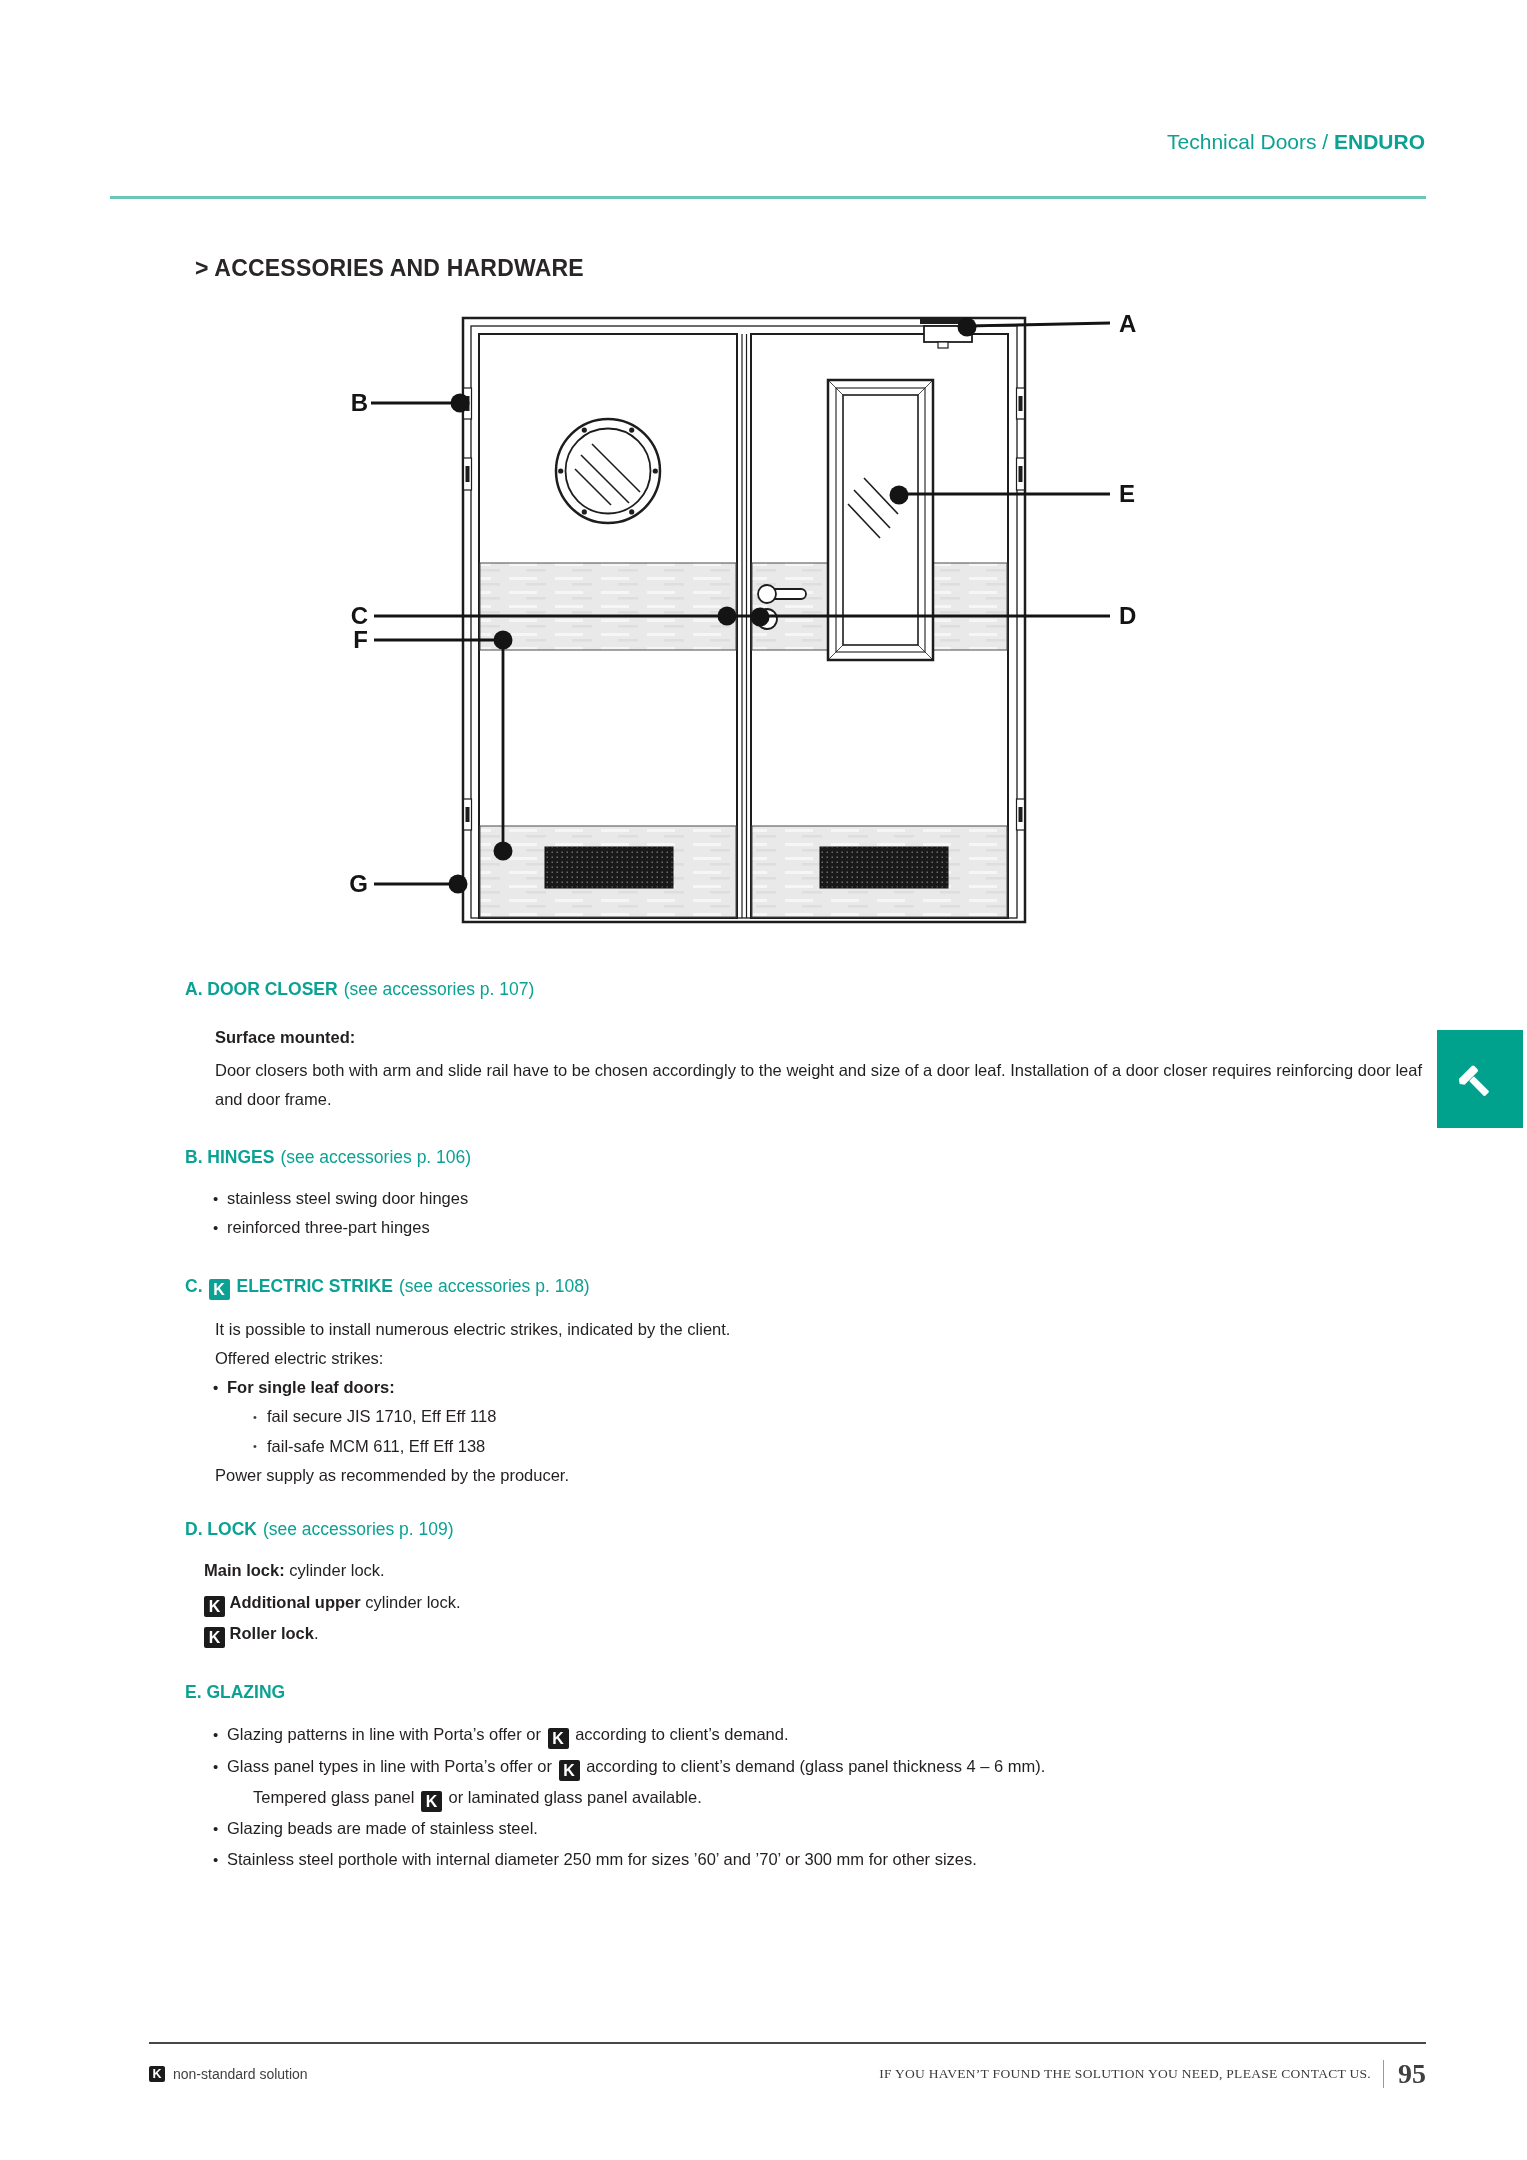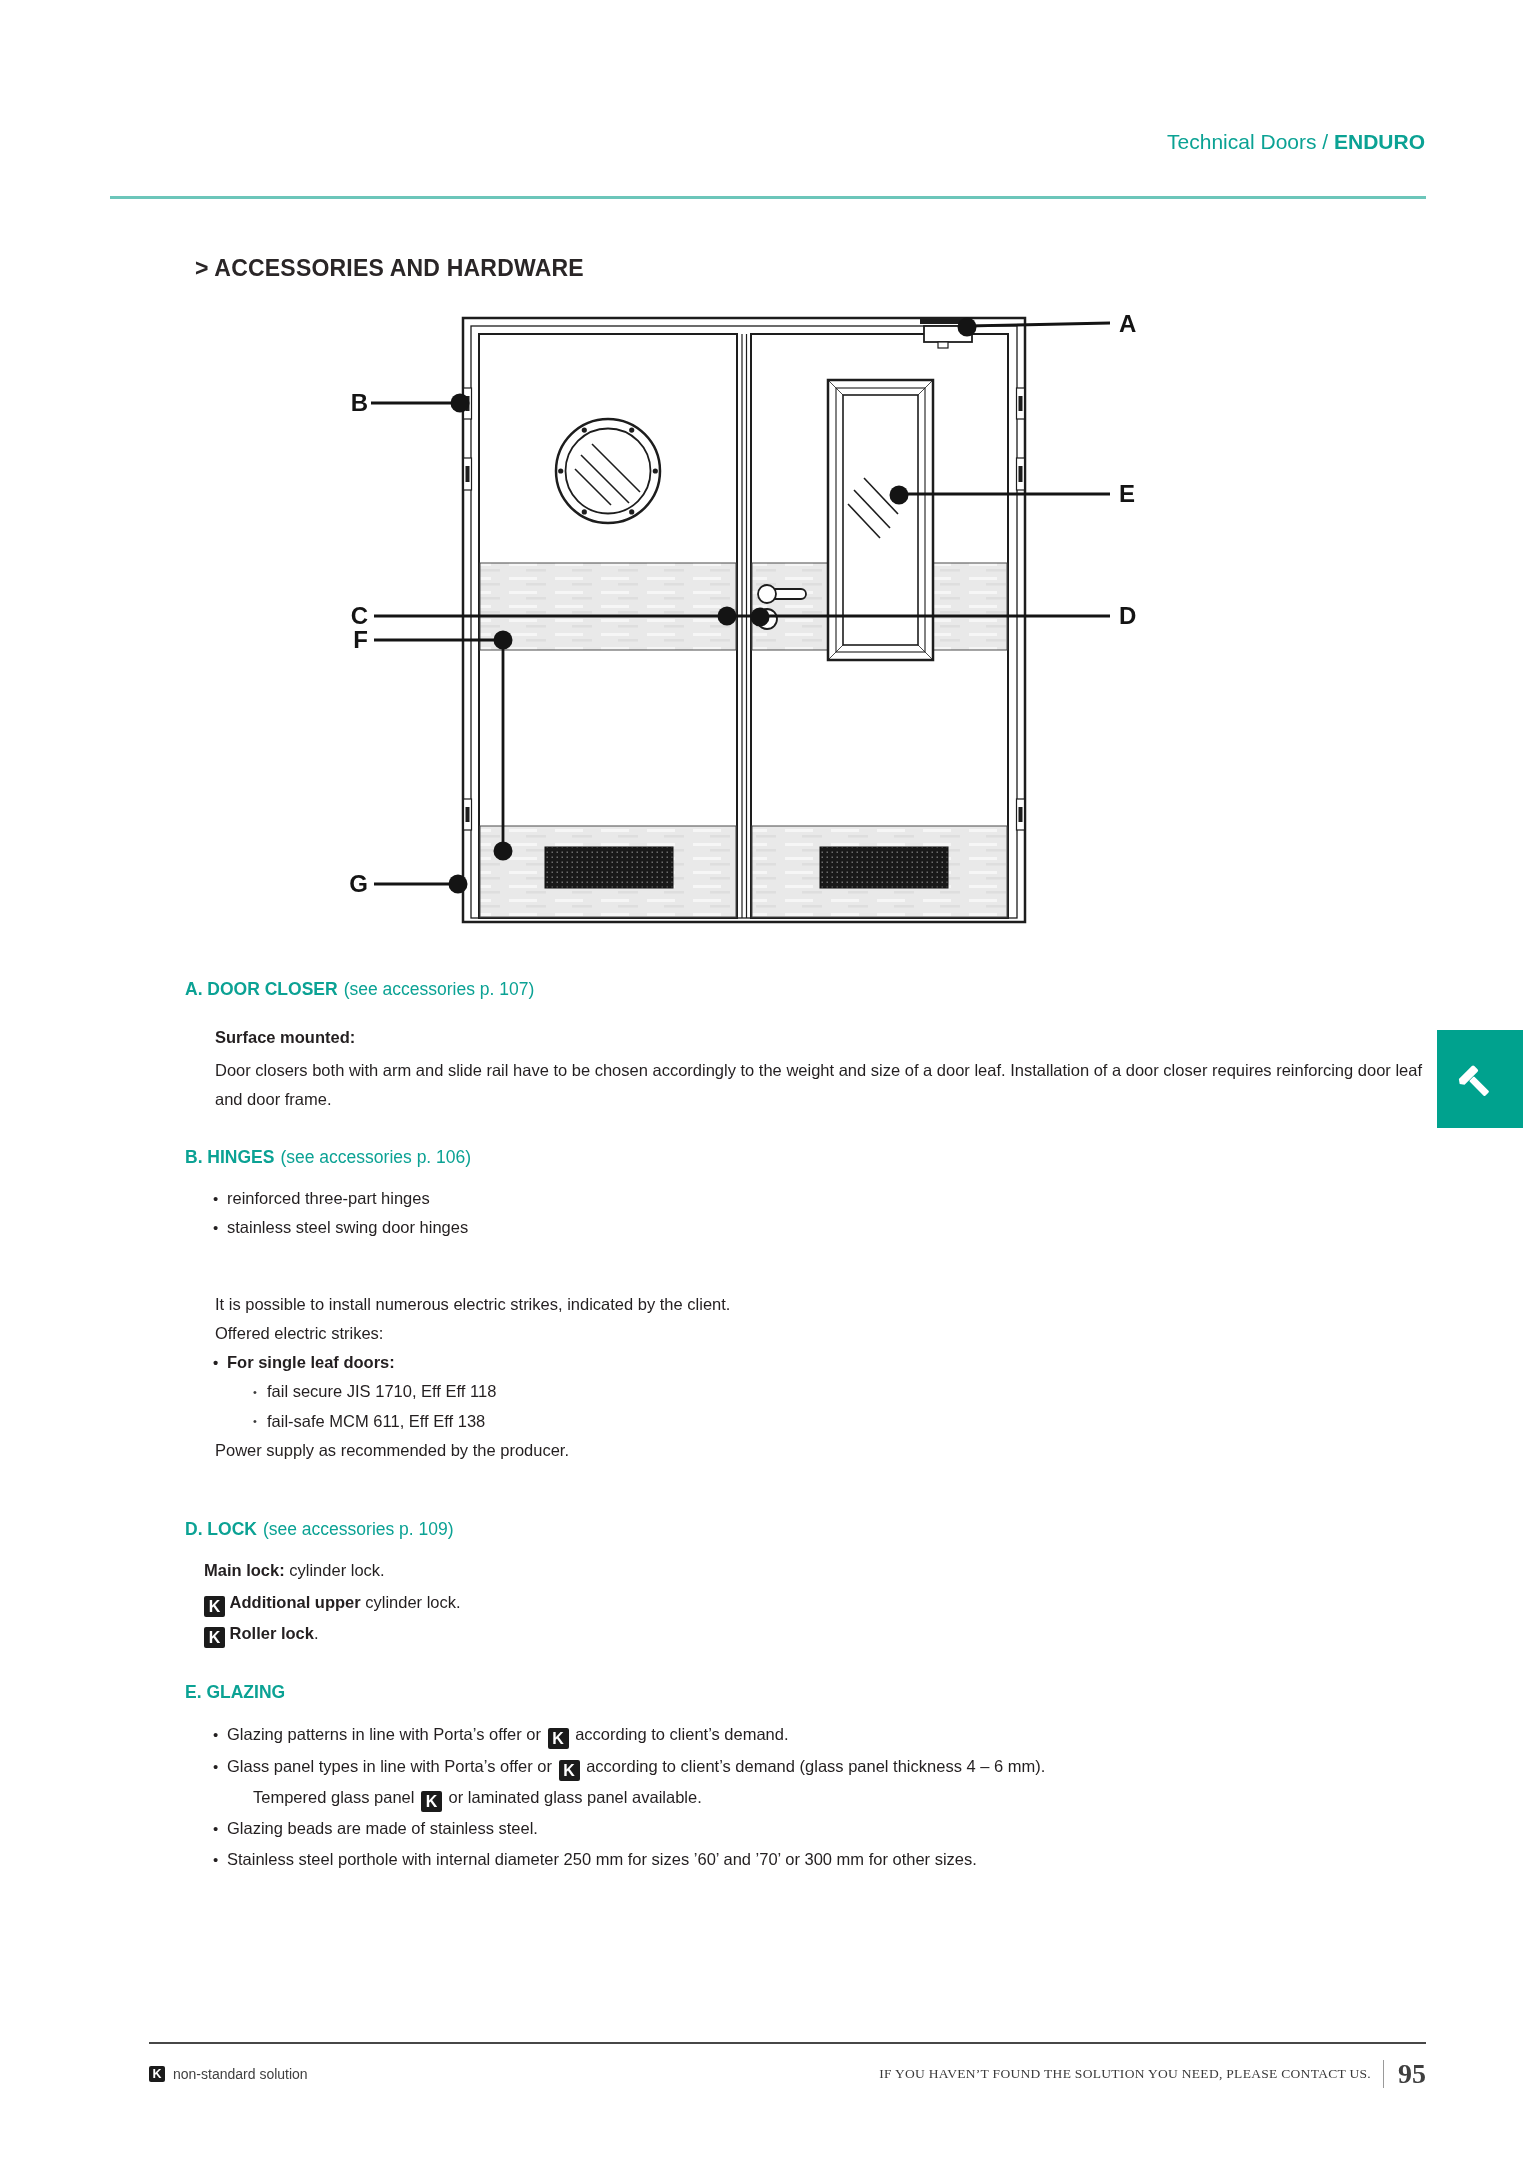--- a/index.html
+++ b/index.html
@@ -199,26 +199,27 @@
 
   <section class="sec" style="top:978px">
     <h2><span>A. DOOR CLOSER</span><span class="note">(see accessories p. 107)</span></h2>
     <div class="sub">Surface mounted:</div>
     <p class="para">Door closers both with arm and slide rail have to be chosen accordingly to the weight and size of a door leaf. Installation of a door closer requires reinforcing door leaf and door frame.</p>
   </section>
 
   <section class="sec" style="top:1146px">
     <h2><span>B. HINGES</span><span class="note">(see accessories p. 106)</span></h2>
     <div class="rows-b">
+      <div class="row blt-row"><span class="b">•</span><span>stainless steel swing door hinges</span></div>
       <div class="row blt-row"><span class="b">•</span><span>reinforced three-part hinges</span></div>
-      <div class="row blt-row"><span class="b">•</span><span>stainless steel swing door hinges</span></div>
     </div>
   </section>
 
   <section class="sec" style="top:1275px">
+    <h2><span>C.</span><span class="kicon teal">K</span><span>ELECTRIC STRIKE</span><span class="note">(see accessories p. 108)</span></h2>
     <div class="rows">
       <div class="row">It is possible to install numerous electric strikes, indicated by the client.</div>
       <div class="row">Offered electric strikes:</div>
       <div class="row blt-row bold"><span class="b">•</span><span>For single leaf doors:</span></div>
       <div class="row sub-blt"><span class="b small">•</span><span>fail secure JIS 1710, Eff Eff 118</span></div>
       <div class="row sub-blt"><span class="b small">•</span><span>fail-safe MCM 611, Eff Eff 138</span></div>
       <div class="row">Power supply as recommended by the producer.</div>
     </div>
   </section>
 

